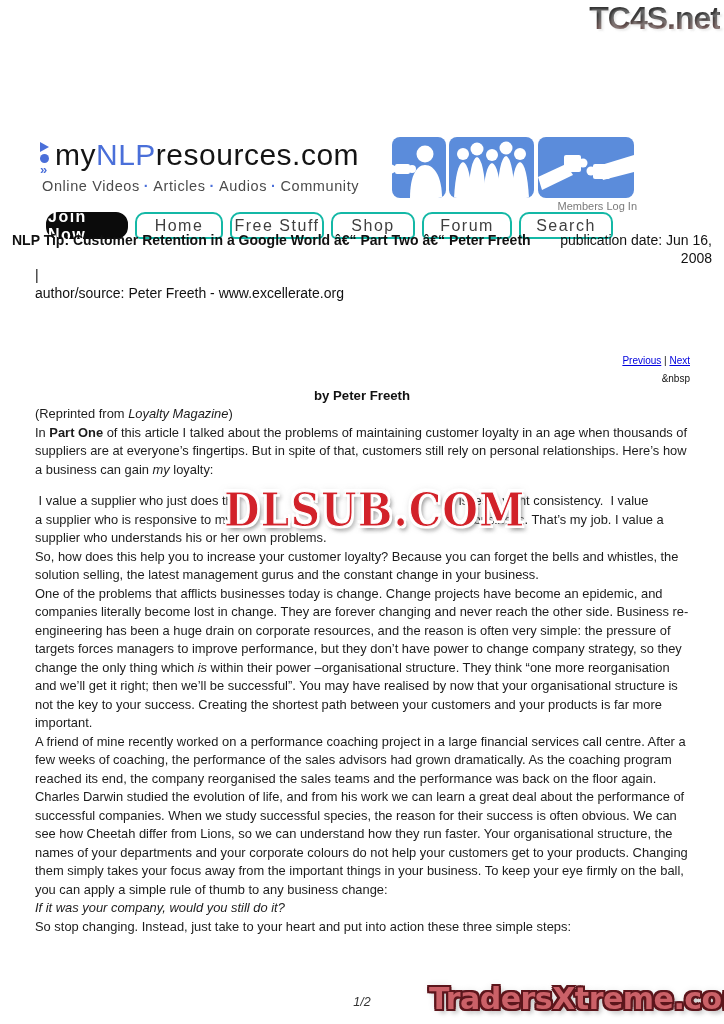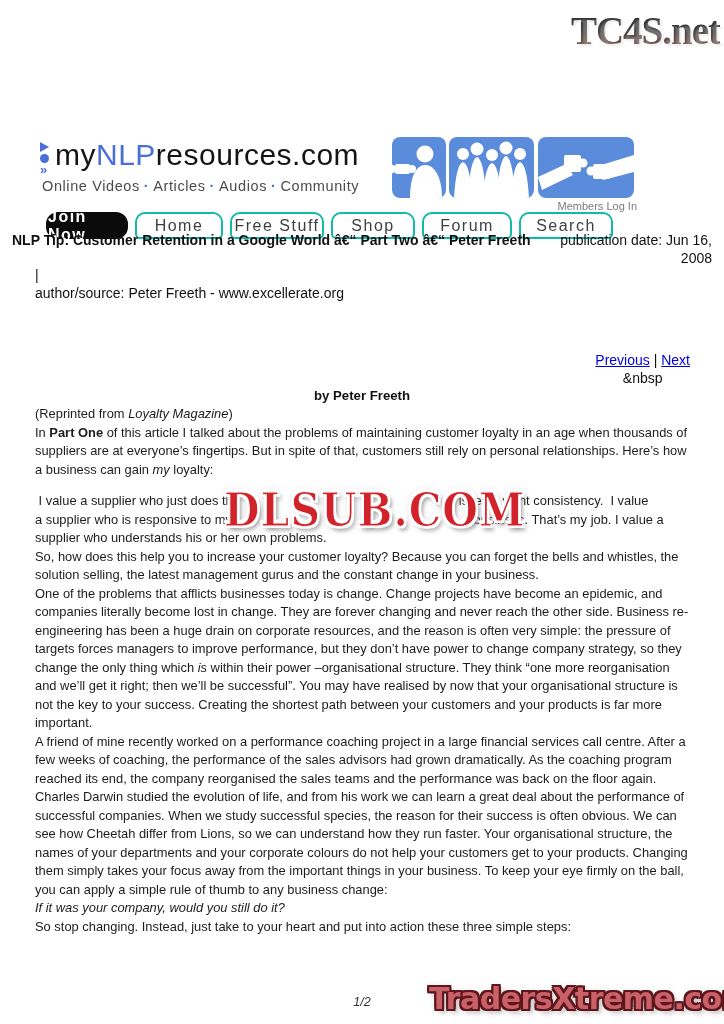--- a/index.html
+++ b/index.html
@@ -4,26 +4,25 @@
 <style>
   * { margin:0; padding:0; box-sizing:border-box; }
   html,body { background:#ffffff; }
   #page {
     position:relative; width:724px; height:1024px; background:#fff;
     font-family:"Liberation Sans", sans-serif; overflow:hidden; margin:0 auto;
   }
 
   
   .tc4s {
-    position:absolute; top:8px; right:4px;
-    font-size:39px; font-weight:bold; letter-spacing:-1px;
+    position:absolute; top:0; right:4px;
+    font-size:32px; font-weight:bold; letter-spacing:-1px;
     background:linear-gradient(180deg,#2e2e2e 0%,#3a3a3a 45%,#8a5c58 100%);
     -webkit-background-clip:text; background-clip:text; color:transparent;
     text-shadow:2px 2px 2px rgba(200,200,200,.35);
-    font-family:Liberation Serif, serif;
   }
 
   
   .logo-row { position:absolute; left:40px; top:138px; display:flex; align-items:flex-start; }
   .logo-mark { display:flex; flex-direction:column; align-items:flex-start; gap:2px; margin:4px 6px 0 0; }
   .logo-mark .tri { width:0; height:0; border-left:9px solid #4a6fd9; border-top:5px solid transparent; border-bottom:5px solid transparent; }
   .logo-mark .dot { width:9px; height:9px; border-radius:50%; background:#4a6fd9; }
   .logo-mark .ff  { color:#4a6fd9; font-weight:bold; font-size:13px; line-height:9px; }
   .logo-mark .ff::before { content:"»"; }
   .logo-text { font-size:30px; color:#141414; letter-spacing:.5px; line-height:34px; }
@@ -50,21 +49,21 @@
   .tab.active { background:#0b0b0b; border-color:#0b0b0b; color:#fff; font-weight:bold; border-radius:12px; }
 
   
   .art-head { position:absolute; left:12px; top:232px; width:700px; font-size:14px; line-height:17.5px; color:#111; }
   .art-title-line { text-align:right; }
   .art-title-line b { float:left; text-align:left; max-width:560px; }
   .art-title-line::after { content:""; display:block; clear:both; }
   .pipe-line, .author-line { text-align:left; padding-left:23px; }
 
   
-  .pager { position:absolute; top:352px; right:34px; font-size:14px; line-height:17.5px; text-align:center; color:#111; }
+  .pager { position:absolute; top:352px; right:34px; font-size:10px; line-height:17.5px; text-align:right; color:#111; }
   .pager a { color:#0000dd; text-decoration:underline; cursor:pointer; }
 
   .byline { position:absolute; top:388px; left:0; width:724px; text-align:center; font-weight:bold; font-size:13.2px; color:#111; }
 
   
   .body { position:absolute; left:35px; top:405px; width:658px; font-size:12.9px; line-height:18.5px; color:#1c1c1c; }
   .body p { margin:0; }
   .vq { margin-top:13px; }
   .vq-line { white-space:pre; }
   .wm-gap1 { display:inline-block; width:226px; }

